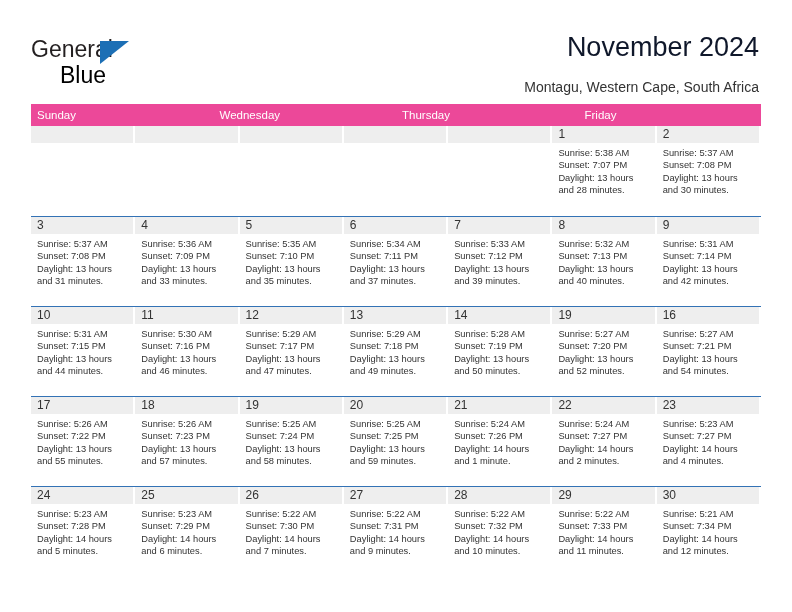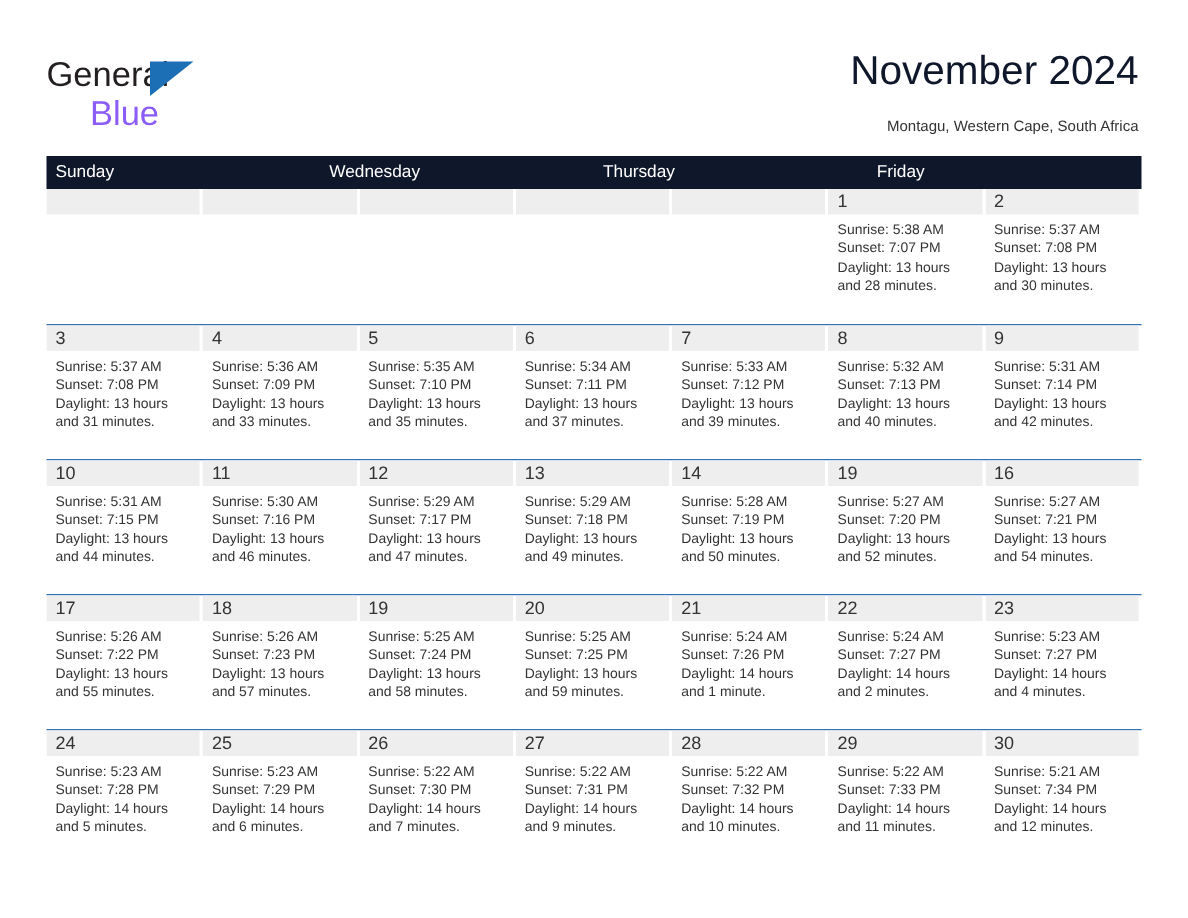--- a/index.html
+++ b/index.html
@@ -35,49 +35,49 @@
     position: absolute;
     left: 69px; top: 5px;
     width: 0; height: 0;
     border-left: 29px solid #1c6fb5;
     border-bottom: 23px solid transparent;
   }
   .logo-blue {
     position: absolute;
     left: 29px; top: 26px;
     font-size: 23px;
-    color: #8b5cf6;
+    color: #000000;
     line-height: 26px;
   }
   .title {
     position: absolute;
     right: 33px; top: 32px;
     font-size: 27px;
     color: #0f172a;
     text-align: right;
     white-space: nowrap;
   }
   .subtitle {
     position: absolute;
     right: 33px; top: 79px;
-    font-size: 10px;
+    font-size: 14px;
     color: #333333;
     text-align: center;
     white-space: nowrap;
   }
 
   
   .cal {
     position: absolute;
     left: 31px; top: 104px;
     width: 730px;
   }
   .weekhead {
     display: flex;
-    background: #0f172a;
+    background: #ec4899;
     height: 22px;
   }
   .weekhead .wh {
     flex: 1 1 0;
     color: #ffffff;
     font-size: 11.5px;
     line-height: 22px;
     padding-left: 6px;
     white-space: nowrap;
     overflow: hidden;

